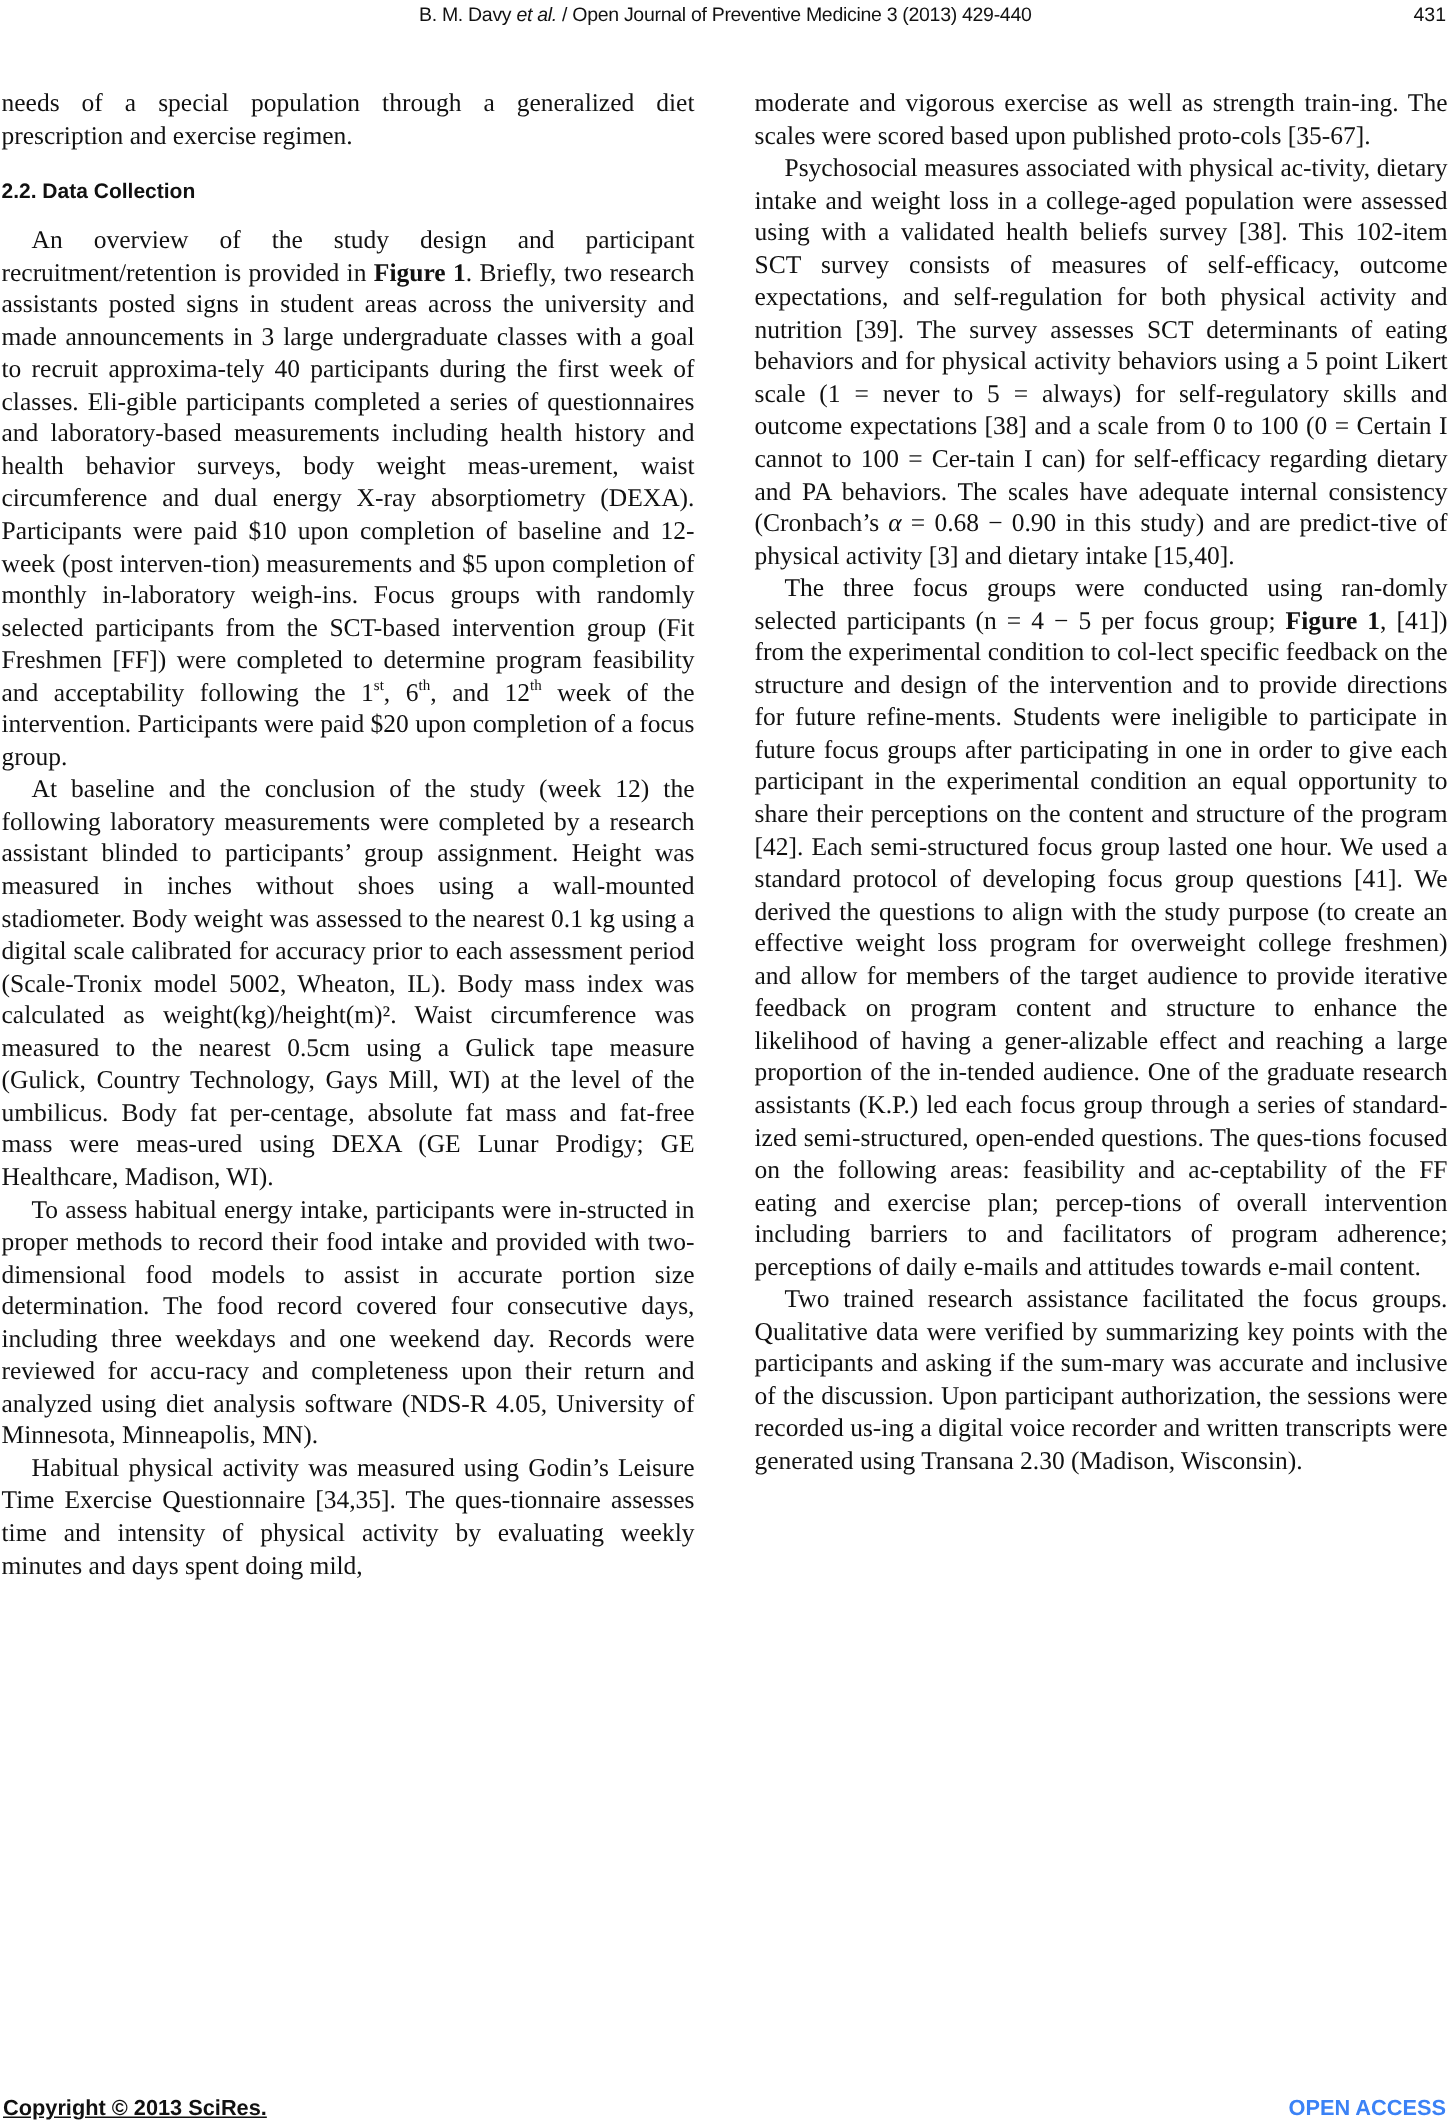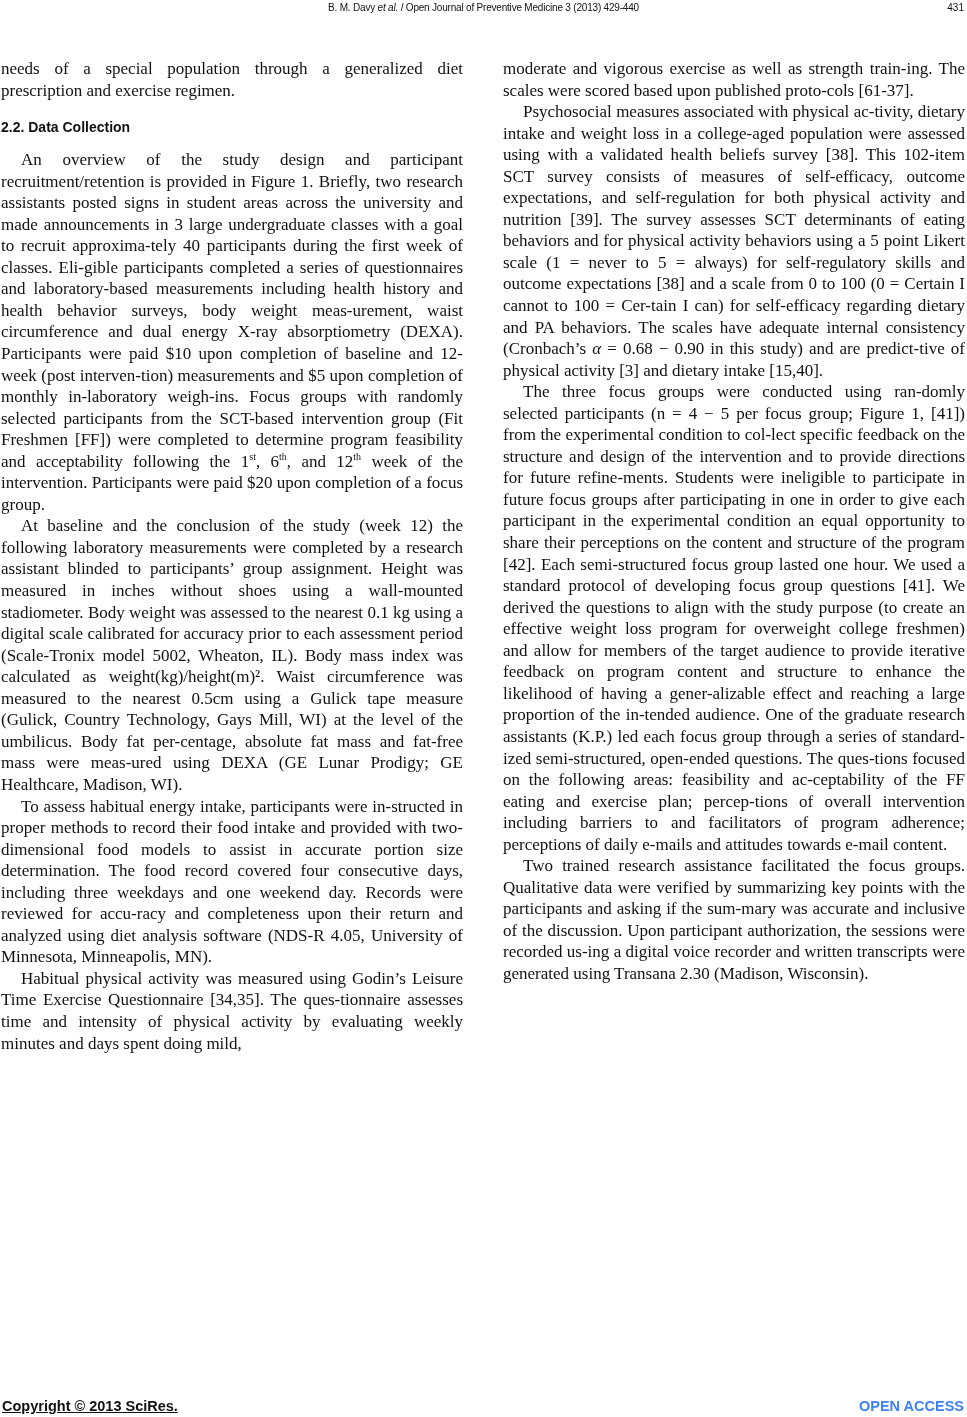--- a/index.html
+++ b/index.html
@@ -1,30 +1,30 @@
 <!DOCTYPE html>
 <html><head>
 <meta charset="utf-8">
 <style>
   html, body { margin: 0; padding: 0; background: #ffffff; }
   body { width: 967px; height: 1417px; position: relative; overflow: hidden; color: #111; }
   .header { position: absolute; top: 0; left: 0; width: 967px; height: 22px;
-    font-family: "Liberation Sans", sans-serif; font-size: 10px; }
+    font-family: "Liberation Sans", sans-serif; font-size: 13px; }
   .header .running { position: absolute; left: 0; width: 967px; text-align: center; top: 2px; letter-spacing: -0.2px; }
   .header .pgnum { position: absolute; right: 3px; top: 2px; }
   .col { position: absolute; top: 58px; width: 462px;
     font-family: "Liberation Serif", serif; font-size: 17px; line-height: 21.55px;
     text-align: justify; hyphens: none; }
   .col.left { left: 1px; }
   .col.right { left: 503px; }
   .col p { margin: 0; text-indent: 20px; }
   .col p.noindent { text-indent: 0; }
   .col h2 { font-family: "Liberation Sans", sans-serif; font-weight: bold; font-size: 14px;
     margin: 14px 0 10px 0; line-height: 24px; text-align: left; }
-  b.fig { font-weight: normal; }
+  b.fig { font-weight: bold; }
   sup { font-size: 10px; line-height: 0; margin-top: 16px; }
   .footer { position: absolute; top: 1398px; left: 0; width: 967px;
     font-family: "Liberation Sans", sans-serif; font-weight: bold; font-size: 14.5px; }
   .footer .copyright { position: absolute; left: 2px; text-decoration: underline; }
   .footer .oa { position: absolute; right: 3px; color: #3b82f6; }
   .italic { font-style: italic; }
 </style>
 </head>
 <body>
 
@@ -36,21 +36,21 @@
 <div class="col left">
   <p class="noindent">needs of a special population through a generalized diet prescription and exercise regimen.</p>
   <h2>2.2. Data Collection</h2>
   <p><span>An overview of the study design and participant recruitment/retention is provided in </span><b class="fig">Figure 1</b><span>. Briefly, two research assistants posted signs in student areas across the university and made announcements in 3 large undergraduate classes with a goal to recruit approxima-tely 40 participants during the first week of classes. Eli-gible participants completed a series of questionnaires and laboratory-based measurements including health history and health behavior surveys, body weight meas-urement, waist circumference and dual energy X-ray absorptiometry (DEXA). Participants were paid $10 upon completion of baseline and 12-week (post interven-tion) measurements and $5 upon completion of monthly in-laboratory weigh-ins. Focus groups with randomly selected participants from the SCT-based intervention group (Fit Freshmen [FF]) were completed to determine program feasibility and acceptability following the 1</span><sup>st</sup><span>, 6</span><sup>th</sup><span>, and 12</span><sup>th</sup><span> week of the intervention. Participants were paid $20 upon completion of a focus group.</span></p>
   <p>At baseline and the conclusion of the study (week 12) the following laboratory measurements were completed by a research assistant blinded to participants’ group assignment. Height was measured in inches without shoes using a wall-mounted stadiometer. Body weight was assessed to the nearest 0.1 kg using a digital scale calibrated for accuracy prior to each assessment period (Scale-Tronix model 5002, Wheaton, IL). Body mass index was calculated as weight(kg)/height(m)². Waist circumference was measured to the nearest 0.5cm using a Gulick tape measure (Gulick, Country Technology, Gays Mill, WI) at the level of the umbilicus. Body fat per-centage, absolute fat mass and fat-free mass were meas-ured using DEXA (GE Lunar Prodigy; GE Healthcare, Madison, WI).</p>
   <p>To assess habitual energy intake, participants were in-structed in proper methods to record their food intake and provided with two-dimensional food models to assist in accurate portion size determination. The food record covered four consecutive days, including three weekdays and one weekend day. Records were reviewed for accu-racy and completeness upon their return and analyzed using diet analysis software (NDS-R 4.05, University of Minnesota, Minneapolis, MN).</p>
   <p>Habitual physical activity was measured using Godin’s Leisure Time Exercise Questionnaire [34,35]. The ques-tionnaire assesses time and intensity of physical activity by evaluating weekly minutes and days spent doing mild,</p>
 </div>
 
 <div class="col right">
-  <p class="noindent">moderate and vigorous exercise as well as strength train-ing. The scales were scored based upon published proto-cols [61-37].</p>
+  <p class="noindent">moderate and vigorous exercise as well as strength train-ing. The scales were scored based upon published proto-cols [35-67].</p>
   <p><span>Psychosocial measures associated with physical ac-tivity, dietary intake and weight loss in a college-aged population were assessed using with a validated health beliefs survey [38]. This 102-item SCT survey consists of measures of self-efficacy, outcome expectations, and self-regulation for both physical activity and nutrition [39]. The survey assesses SCT determinants of eating behaviors and for physical activity behaviors using a 5 point Likert scale (1 = never to 5 = always) for self-regulatory skills and outcome expectations [38] and a scale from 0 to 100 (0 = Certain I cannot to 100 = Cer-tain I can) for self-efficacy regarding dietary and PA behaviors. The scales have adequate internal consistency (Cronbach’s </span><span class="italic">α</span><span> = 0.68 − 0.90 in this study) and are predict-tive of physical activity [3] and dietary intake [15,40].</span></p>
   <p><span>The three focus groups were conducted using ran-domly selected participants (n = 4 − 5 per focus group; </span><b class="fig">Figure 1</b><span>, [41]) from the experimental condition to col-lect specific feedback on the structure and design of the intervention and to provide directions for future refine-ments. Students were ineligible to participate in future focus groups after participating in one in order to give each participant in the experimental condition an equal opportunity to share their perceptions on the content and structure of the program [42]. Each semi-structured focus group lasted one hour. We used a standard protocol of developing focus group questions [41]. We derived the questions to align with the study purpose (to create an effective weight loss program for overweight college freshmen) and allow for members of the target audience to provide iterative feedback on program content and structure to enhance the likelihood of having a gener-alizable effect and reaching a large proportion of the in-tended audience. One of the graduate research assistants (K.P.) led each focus group through a series of standard-ized semi-structured, open-ended questions. The ques-tions focused on the following areas: feasibility and ac-ceptability of the FF eating and exercise plan; percep-tions of overall intervention including barriers to and facilitators of program adherence; perceptions of daily e-mails and attitudes towards e-mail content.</span></p>
   <p>Two trained research assistance facilitated the focus groups. Qualitative data were verified by summarizing key points with the participants and asking if the sum-mary was accurate and inclusive of the discussion. Upon participant authorization, the sessions were recorded us-ing a digital voice recorder and written transcripts were generated using Transana 2.30 (Madison, Wisconsin).</p>
 </div>
 
 <div class="footer">
   <span class="copyright">Copyright © 2013 SciRes.</span>
   <span class="oa">OPEN ACCESS</span>
 </div>
 

